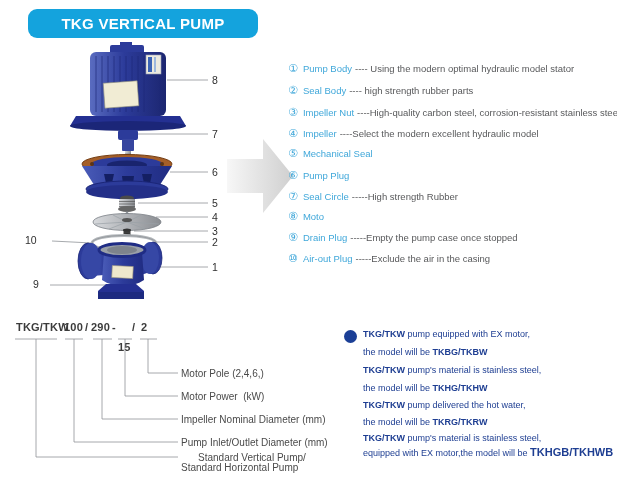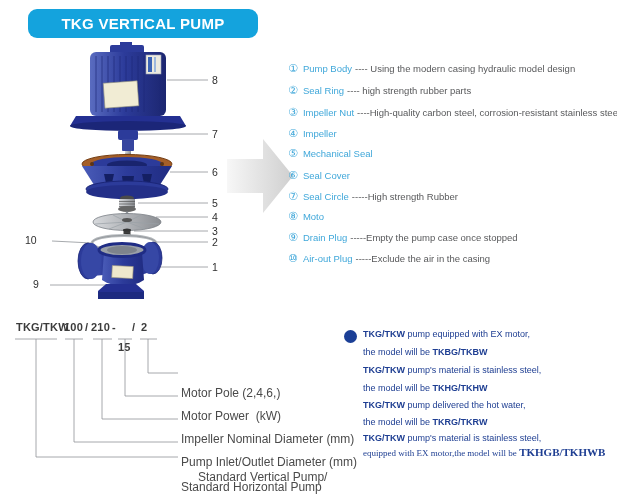--- a/index.html
+++ b/index.html
@@ -21,21 +21,21 @@
   
   .part-row { position:absolute; left:288px; white-space:pre; font-size:9.5px;
               color:#58595b; height:14px; display:flex; align-items:center; }
   .pnum  { font-family:"DejaVu Sans", sans-serif; font-size:11px; color:#41a8da; margin-right:5px; }
   .pname { color:#41a8da; margin-right:3px; }
   .pdesc { color:#58595b; }
 
   
   .mseg { position:absolute; top:321px; font-size:11px; font-weight:bold; color:#3b3b3b; letter-spacing:.2px; }
   .connector-svg { position:absolute; left:10px; top:336px; }
-  .mlabel { position:absolute; font-size:12px; color:#4a4a4a; white-space:pre;margin-top:18px; }
+  .mlabel { position:absolute; font-size:10px; color:#4a4a4a; white-space:pre; }
 
   
   .note-bullet { position:absolute; left:344px; top:330px; width:13px; height:13px;
                  border-radius:50%; background:#1b3f96; }
   .note-line { position:absolute; left:363px; font-size:9px; color:#1e3e92; white-space:pre; }
   .note-line .b { font-weight:bold; }
   .note-line .b.big { font-size:11px; }
 </style>
 </head>
 <body>
@@ -195,37 +195,37 @@
     <defs>
       <linearGradient id="gArrow" x1="0" y1="0" x2="1" y2="0">
         <stop offset="0" stop-color="#f7f7f7"></stop>
           <stop offset="1" stop-color="#cfcfcf"></stop>
       </linearGradient>
     </defs>
     <polygon points="0,22 36,22 36,2 66,39 36,76 36,56 0,56" fill="url(#gArrow)"></polygon>
   </svg>
 
   <div>
-    <div class="part-row" style="top:61px;"><span class="pnum">①</span><span class="pname">Pump Body</span><span class="pdesc">---- Using the modern casing hydraulic model design</span></div>
-    <div class="part-row" style="top:83px;"><span class="pnum">②</span><span class="pname">Seal Ring</span><span class="pdesc">---- high strength rubber parts</span></div>
+    <div class="part-row" style="top:61px;"><span class="pnum">①</span><span class="pname">Pump Body</span><span class="pdesc">---- Using the modern optimal hydraulic model stator</span></div>
+    <div class="part-row" style="top:83px;"><span class="pnum">②</span><span class="pname">Seal Body</span><span class="pdesc">---- high strength rubber parts</span></div>
     <div class="part-row" style="top:105px;"><span class="pnum">③</span><span class="pname">Impeller Nut</span><span class="pdesc">----High-quality carbon steel, corrosion-resistant stainless steel</span></div>
-    <div class="part-row" style="top:126px;"><span class="pnum">④</span><span class="pname">Impeller</span></div>
+    <div class="part-row" style="top:126px;"><span class="pnum">④</span><span class="pname">Impeller</span><span class="pdesc">----Select the modern excellent hydraulic model</span></div>
     <div class="part-row" style="top:146px;"><span class="pnum">⑤</span><span class="pname">Mechanical Seal</span></div>
-    <div class="part-row" style="top:168px;"><span class="pnum">⑥</span><span class="pname">Seal Cover</span></div>
+    <div class="part-row" style="top:168px;"><span class="pnum">⑥</span><span class="pname">Pump Plug</span></div>
     <div class="part-row" style="top:189px;"><span class="pnum">⑦</span><span class="pname">Seal Circle</span><span class="pdesc">-----High strength Rubber</span></div>
     <div class="part-row" style="top:209px;"><span class="pnum">⑧</span><span class="pname">Moto</span></div>
     <div class="part-row" style="top:230px;"><span class="pnum">⑨</span><span class="pname">Drain Plug</span><span class="pdesc">-----Empty the pump case once stopped</span></div>
     <div class="part-row" style="top:251px;"><span class="pnum">⑩</span><span class="pname">Air-out Plug</span><span class="pdesc">-----Exclude the air in the casing</span></div>
   </div>
 
   <div>
     <span class="mseg" style="left:16px;">TKG/TKW</span>
     <span class="mseg" style="left:64px;">100</span>
     <span class="mseg" style="left:85px;">/</span>
-    <span class="mseg" style="left:91px;">210</span>
+    <span class="mseg" style="left:91px;">290</span>
     <span class="mseg" style="left:112px;">-</span>
     <span class="mseg" style="left:118px;margin-top:20px;">15</span>
     <span class="mseg" style="left:132px;">/</span>
     <span class="mseg" style="left:141px;">2</span>
 
     <svg class="connector-svg" width="280" height="140" viewBox="0 0 280 140">
       <g stroke="#8f9398" stroke-width="0.8" fill="none">
         <line x1="5" y1="3" x2="47" y2="3"></line>
         <line x1="55" y1="3" x2="73" y2="3"></line>
         <line x1="83" y1="3" x2="102" y2="3"></line>
@@ -249,16 +249,16 @@
 
   <div>
     <div class="note-bullet"></div>
     <div class="note-line" style="top:329px;"><span></span><span class="b">TKG/TKW</span><span> pump equipped with EX motor,</span></div>
     <div class="note-line" style="top:347px;"><span>the model will be </span><span class="b">TKBG/TKBW</span><span></span></div>
     <div class="note-line" style="top:365px;"><span></span><span class="b">TKG/TKW</span><span> pump's material is stainless steel,</span></div>
     <div class="note-line" style="top:383px;"><span>the model will be </span><span class="b">TKHG/TKHW</span><span></span></div>
     <div class="note-line" style="top:400px;"><span></span><span class="b">TKG/TKW</span><span> pump delivered the hot water,</span></div>
     <div class="note-line" style="top:417px;"><span>the model will be </span><span class="b">TKRG/TKRW</span><span></span></div>
     <div class="note-line" style="top:433px;"><span></span><span class="b">TKG/TKW</span><span> pump's material is stainless steel,</span></div>
-    <div class="note-line" style="top:446px;font-family:Liberation Serif, serif;"><span>equipped with EX motor,the model will be </span><span class="b big">TKHGB/TKHWB</span><span></span></div>
+    <div class="note-line" style="top:446px;"><span>equipped with EX motor,the model will be </span><span class="b big">TKHGB/TKHWB</span><span></span></div>
   </div>
 
 </div>
 
 </body></html>

